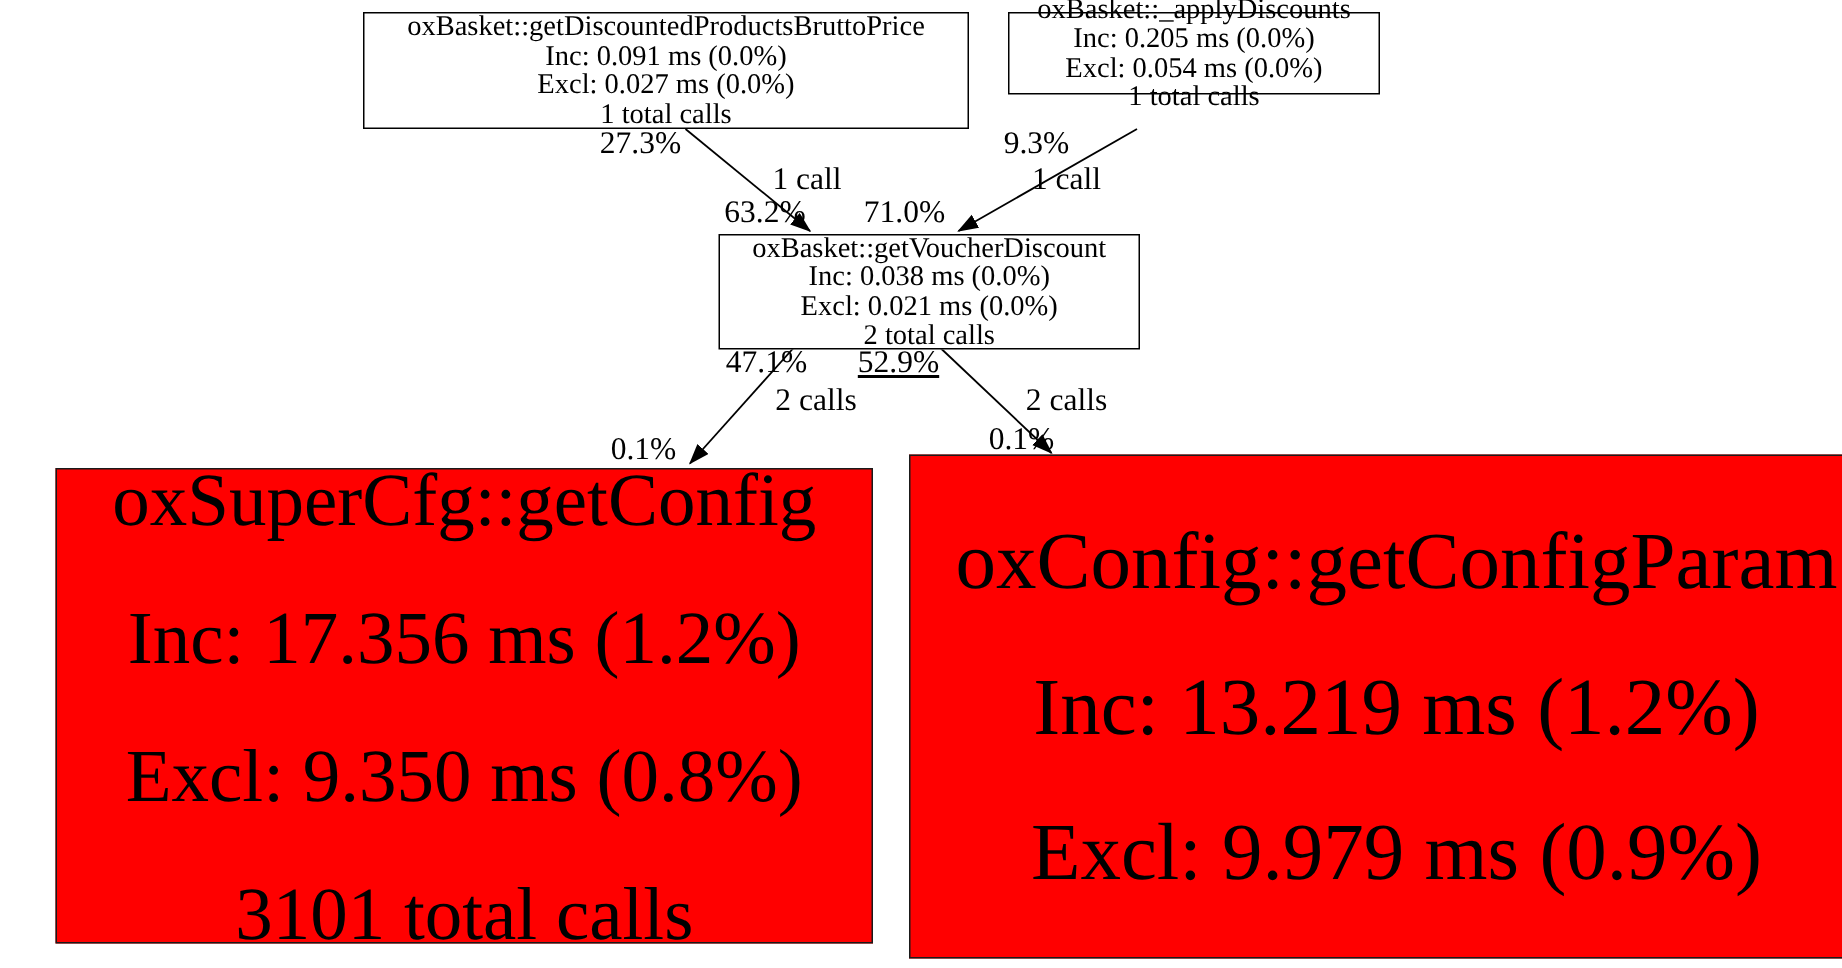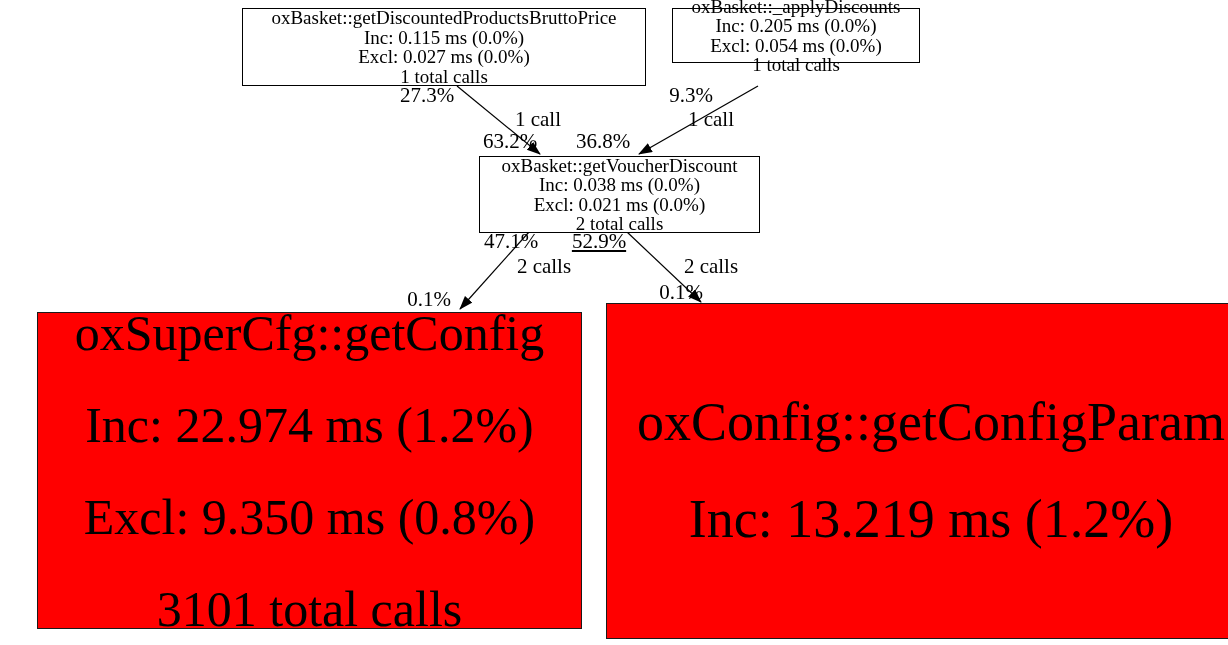--- a/index.html
+++ b/index.html
@@ -45,58 +45,59 @@
       </marker>
     </defs>
     <line x1="457" y1="86" x2="540" y2="154" marker-end="url(#ah)"></line>
     <line x1="758" y1="86" x2="639" y2="154" marker-end="url(#ah)"></line>
     <line x1="529" y1="232" x2="460" y2="309" marker-end="url(#ah)"></line>
     <line x1="627" y1="232" x2="701" y2="302" marker-end="url(#ah)"></line>
   </svg>
 
   <div class="node node--small n-a">
     <span>oxBasket::getDiscountedProductsBruttoPrice</span>
-    <span>Inc: 0.115 ms (0.0%)</span>
+    <span>Inc: 0.091 ms (0.0%)</span>
     <span>Excl: 0.027 ms (0.0%)</span>
     <span>1 total calls</span>
   </div>
 
   <div class="node node--small n-b">
     <span>oxBasket::_applyDiscounts</span>
     <span>Inc: 0.205 ms (0.0%)</span>
     <span>Excl: 0.054 ms (0.0%)</span>
     <span>1 total calls</span>
   </div>
 
   <div class="node node--small n-c">
     <span>oxBasket::getVoucherDiscount</span>
     <span>Inc: 0.038 ms (0.0%)</span>
     <span>Excl: 0.021 ms (0.0%)</span>
     <span>2 total calls</span>
   </div>
 
   <div class="node node--hot n-d">
     <span>oxSuperCfg::getConfig</span>
-    <span>Inc: 22.974 ms (1.2%)</span>
+    <span>Inc: 17.356 ms (1.2%)</span>
     <span>Excl: 9.350 ms (0.8%)</span>
     <span>3101 total calls</span>
   </div>
 
   <div class="node node--hot n-e">
     <span>oxConfig::getConfigParam</span>
     <span>Inc: 13.219 ms (1.2%)</span>
+    <span>Excl: 9.979 ms (0.9%)</span>
   </div>
 
   <div class="elabel l1">27.3%</div>
   <div class="elabel l2">1 call</div>
   <div class="elabel l3">63.2%</div>
 
   <div class="elabel l4">9.3%</div>
   <div class="elabel l5">1 call</div>
-  <div class="elabel l6">36.8%</div>
+  <div class="elabel l6">71.0%</div>
 
   <div class="elabel l7">47.1%</div>
   <div class="elabel l9">2 calls</div>
   <div class="elabel l11">0.1%</div>
 
   <div class="elabel l8">52.9%</div>
   <div class="elabel l10">2 calls</div>
   <div class="elabel l12">0.1%</div>
 
 </div>

